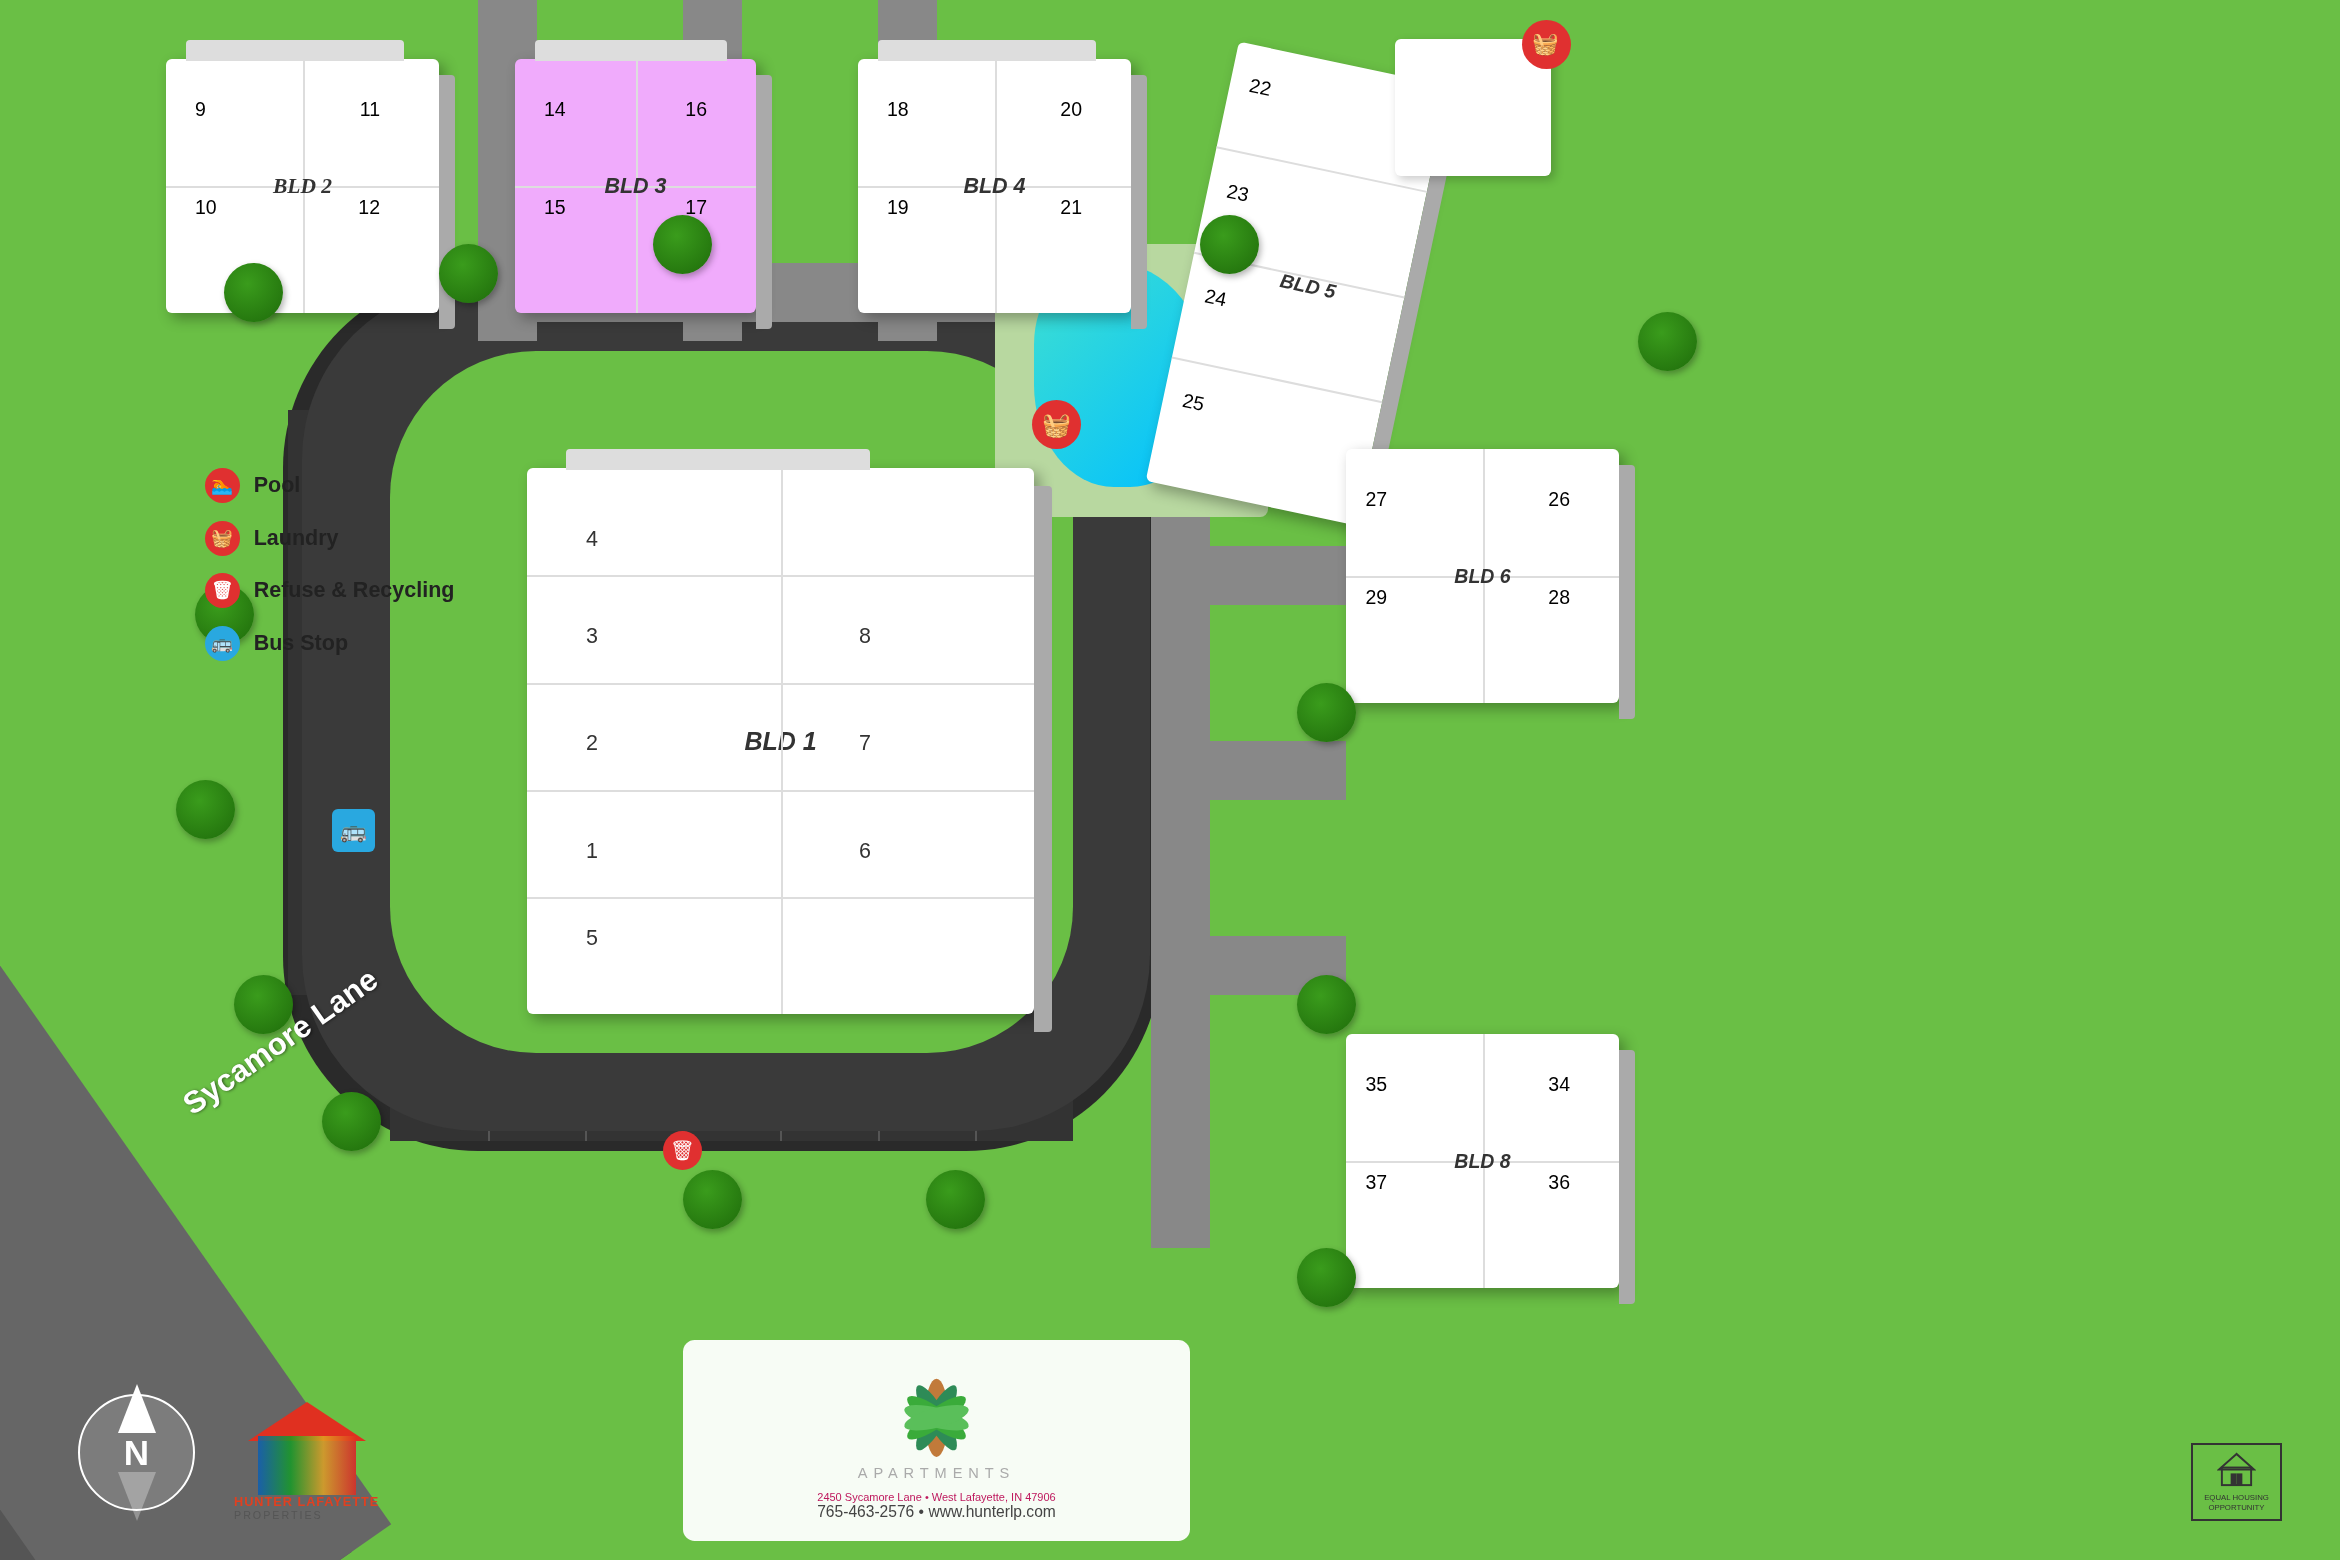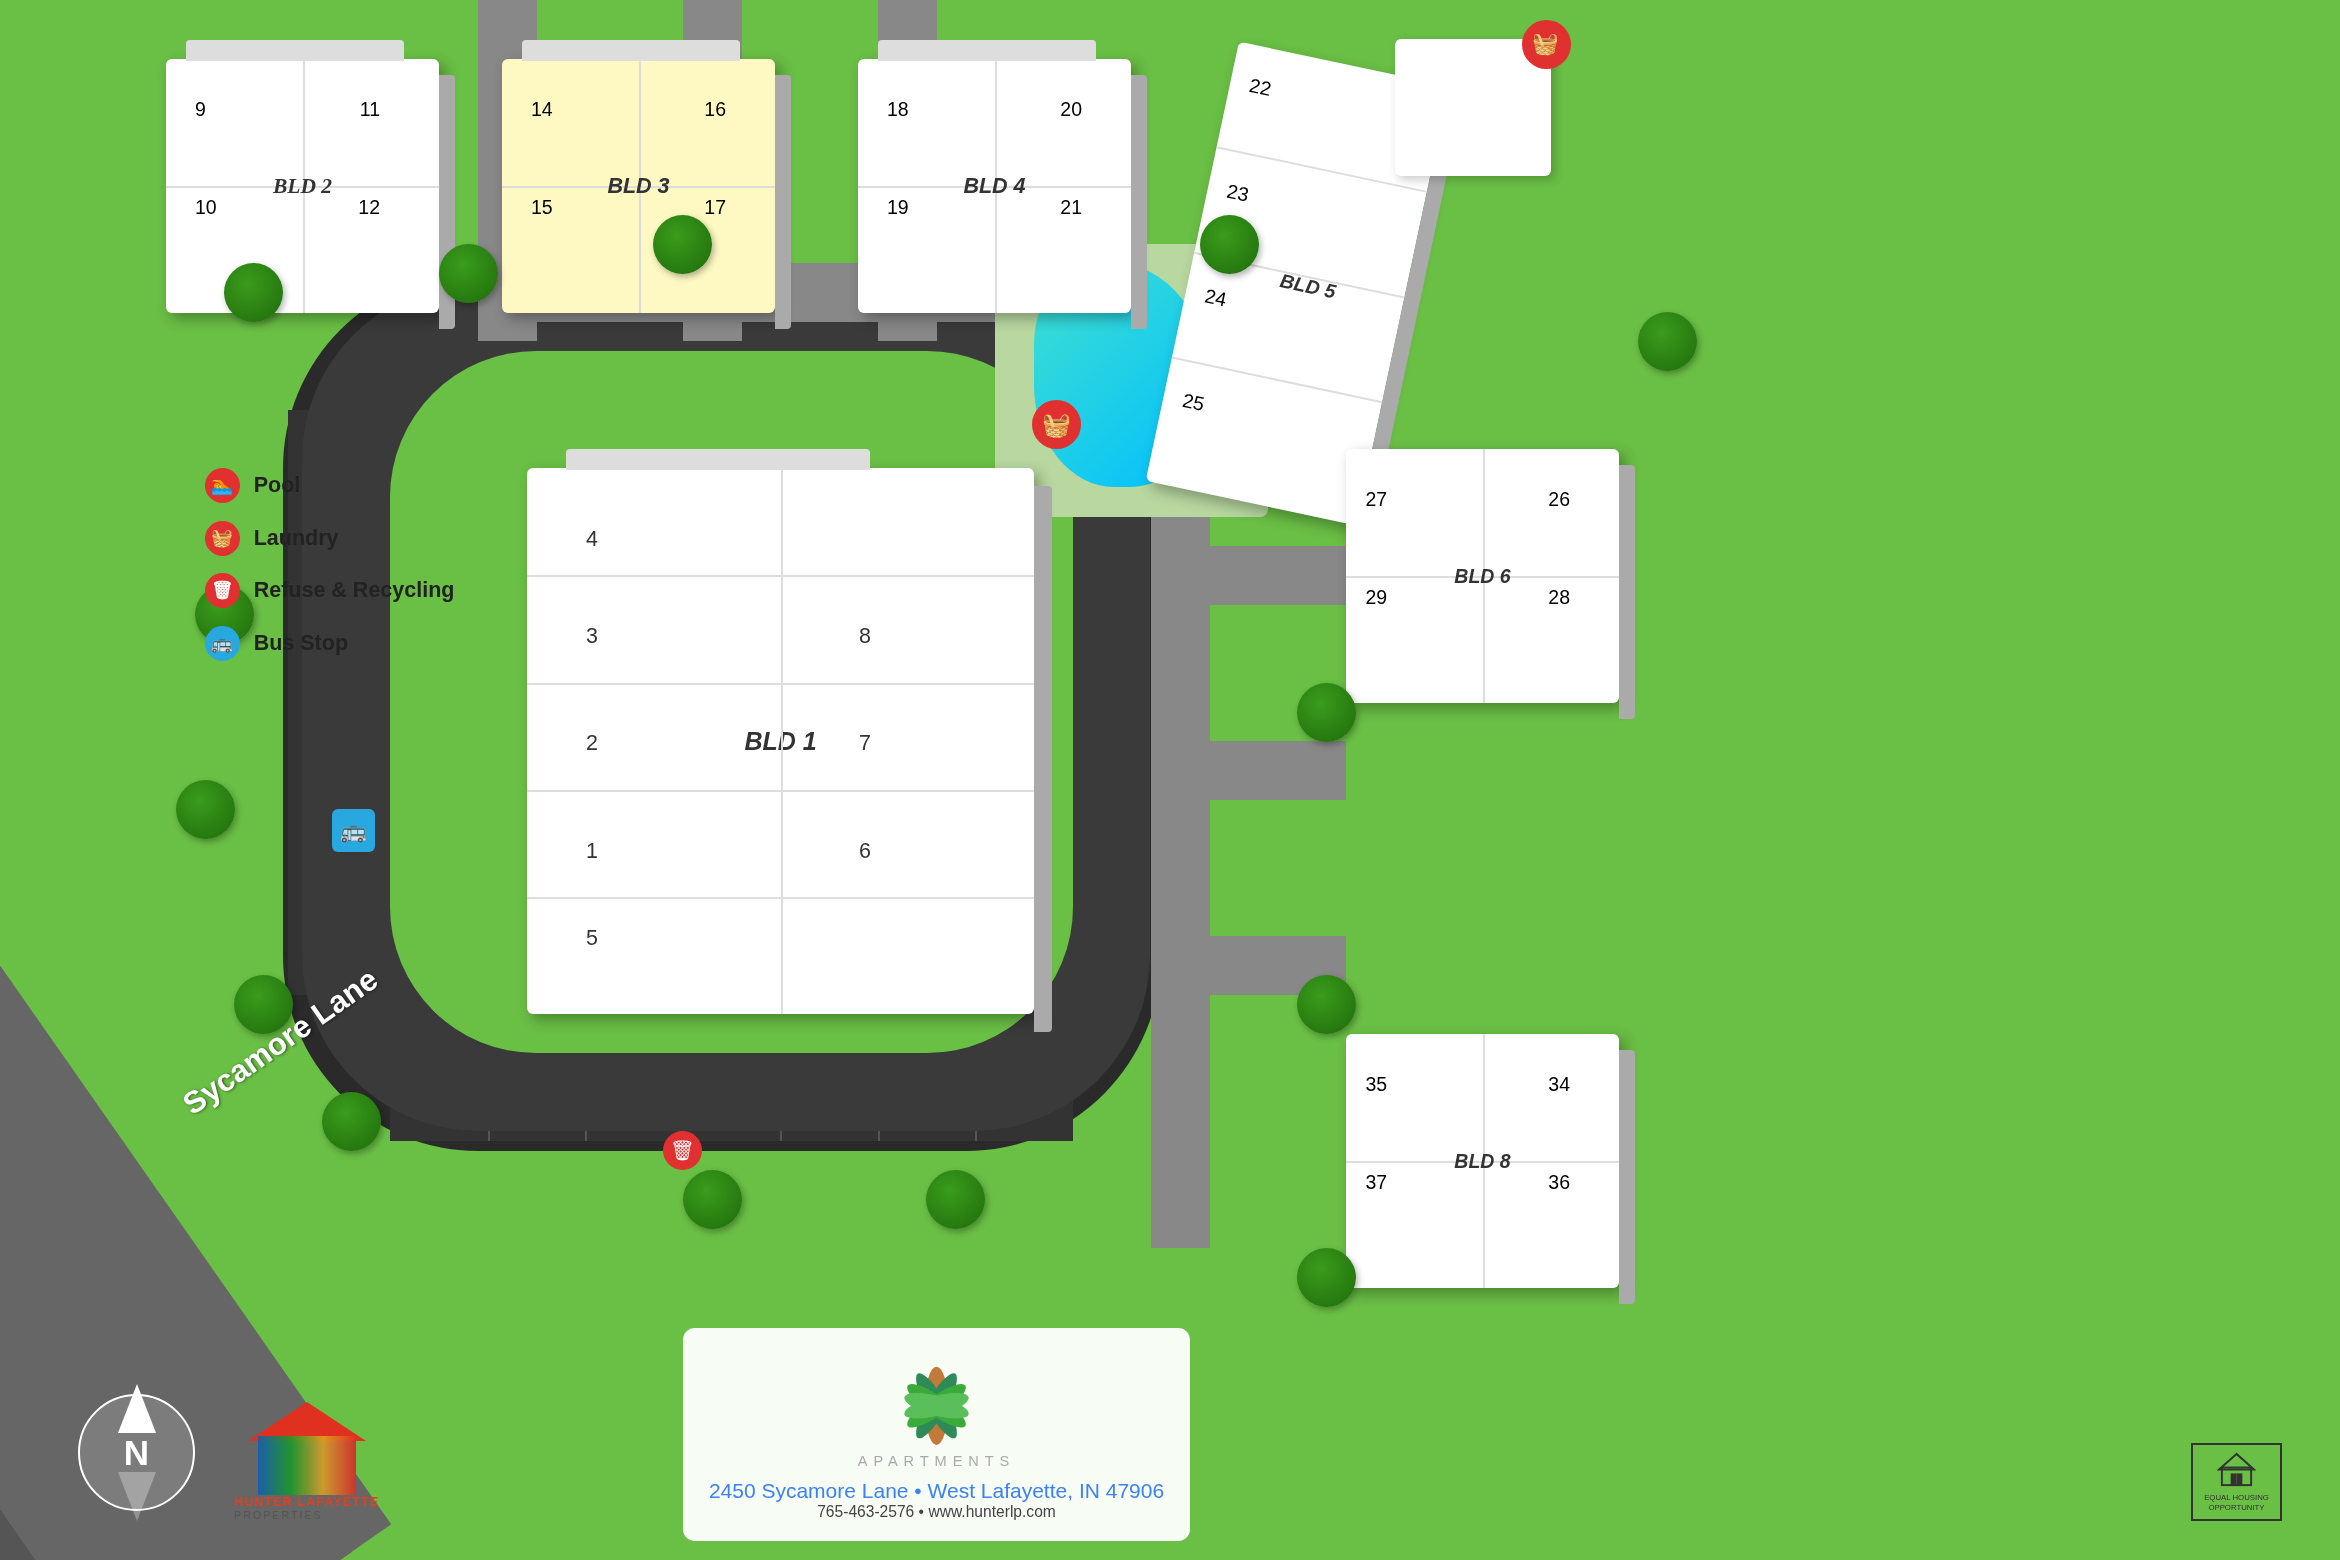--- a/index.html
+++ b/index.html
@@ -221,21 +221,21 @@
     <div style="position:absolute;right:-15.6px;top:15.6px;width:15.6px;height:100%;background:#aaa;border-radius:0 3.9px 3.9px 0;"></div>
     <span style="position:absolute;left:29px;top:39px;font-size:19.5px;">9</span>
     <span style="position:absolute;right:59px;top:39px;font-size:19.5px;">11</span>
     <span style="position:absolute;left:29px;top:137px;font-size:19.5px;">10</span>
     <span style="position:absolute;right:59px;top:137px;font-size:19.5px;">12</span>
     <div style="position:absolute;left:50%;top:0;width:2px;height:100%;background:#ddd;"></div>
     <div style="position:absolute;left:0;top:50%;width:100%;height:2px;background:#ddd;"></div>
     <div style="position:absolute;left:50%;top:50%;transform:translate(-50%,-50%);font-size:21.5px;font-weight:bold;font-style:italic;color:#333;font-family:Liberation Serif, serif;">BLD 2</div>
   </div>
 
-  <div style="position:absolute; left:502px; top:59px; width:273px; height:254px; background:#fef9c3; border-radius:5.9px; box-shadow:5.9px 5.9px 13.7px rgba(0,0,0,0.3);">
+  <div style="position:absolute; left:515px; top:59px; width:241px; height:254px; background:#f0abfc; border-radius:5.9px; box-shadow:5.9px 5.9px 13.7px rgba(0,0,0,0.3);">
     <div style="position:absolute;top:-19.5px;left:19.5px;width:80%;height:21.5px;background:#ddd;border-radius:3.9px 3.9px 0 0;"></div>
     <div style="position:absolute;right:-15.6px;top:15.6px;width:15.6px;height:100%;background:#aaa;border-radius:0 3.9px 3.9px 0;"></div>
     <span style="position:absolute;left:29px;top:39px;font-size:19.5px;">14</span>
     <span style="position:absolute;right:49px;top:39px;font-size:19.5px;">16</span>
     <span style="position:absolute;left:29px;top:137px;font-size:19.5px;">15</span>
     <span style="position:absolute;right:49px;top:137px;font-size:19.5px;">17</span>
     <div style="position:absolute;left:50%;top:0;width:2px;height:100%;background:#ddd;"></div>
     <div style="position:absolute;left:0;top:50%;width:100%;height:2px;background:#ddd;"></div>
     <div style="position:absolute;left:50%;top:50%;transform:translate(-50%,-50%);font-size:21.5px;font-weight:bold;font-style:italic;color:#333;">BLD 3</div>
   </div>
@@ -358,21 +358,21 @@
 
       <ellipse cx="70" cy="60" rx="12" ry="40" fill="#c17a3a" transform="rotate(0,70,60)"></ellipse>
       <ellipse cx="70" cy="60" rx="10" ry="38" fill="#2e8b57" transform="rotate(-30,70,60)"></ellipse>
       <ellipse cx="70" cy="60" rx="10" ry="38" fill="#2e8b57" transform="rotate(30,70,60)"></ellipse>
       <ellipse cx="70" cy="60" rx="10" ry="36" fill="#3aab3a" transform="rotate(-55,70,60)"></ellipse>
       <ellipse cx="70" cy="60" rx="10" ry="36" fill="#3aab3a" transform="rotate(55,70,60)"></ellipse>
       <ellipse cx="70" cy="60" rx="10" ry="34" fill="#5abf5a" transform="rotate(-75,70,60)"></ellipse>
       <ellipse cx="70" cy="60" rx="10" ry="34" fill="#5abf5a" transform="rotate(75,70,60)"></ellipse>
     </svg>
     <div style="font-size:14.6px;letter-spacing:5.9px;color:#aaa;margin-bottom:9.8px;">APARTMENTS</div>
-    <div style="font-size:21px;color:#3b82f6;">2450 Sycamore Lane • West Lafayette, IN 47906</div>
+    <div style="font-size:11px;color:#be185d;">2450 Sycamore Lane • West Lafayette, IN 47906</div>
     <div style="font-size:15.6px;color:#444;">765-463-2576 • www.hunterlp.com</div>
   </div>
 
   <div class="equal-housing">
     <svg width="39" height="39" viewBox="0 0 40 40">
       <rect x="5" y="18" width="30" height="18" fill="none" stroke="#333" stroke-width="2"></rect>
       <polygon points="20,4 2,20 38,20" fill="none" stroke="#333" stroke-width="2"></polygon>
       <rect x="14" y="24" width="6" height="12" fill="#333"></rect>
       <rect x="20" y="24" width="6" height="12" fill="#333"></rect>
     </svg>

